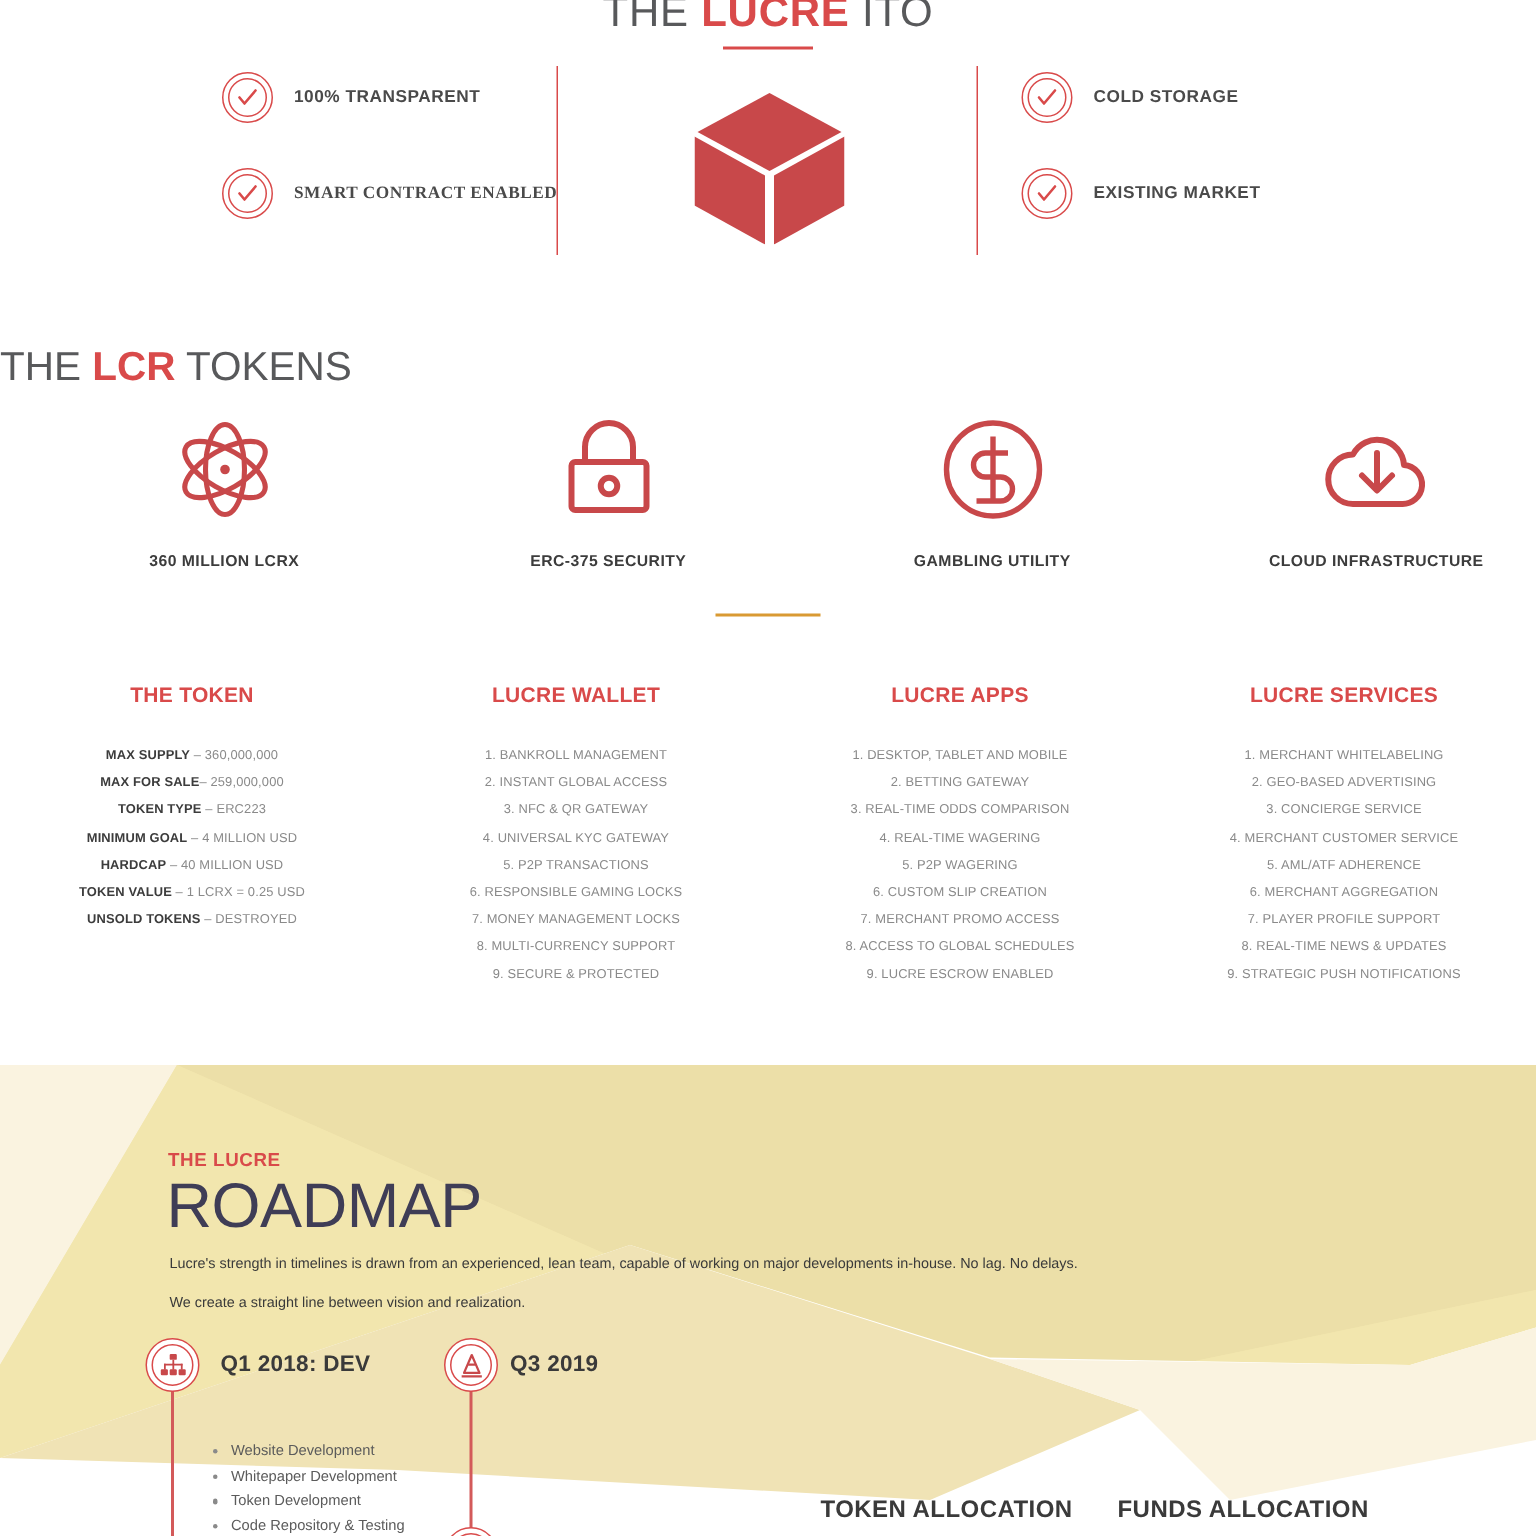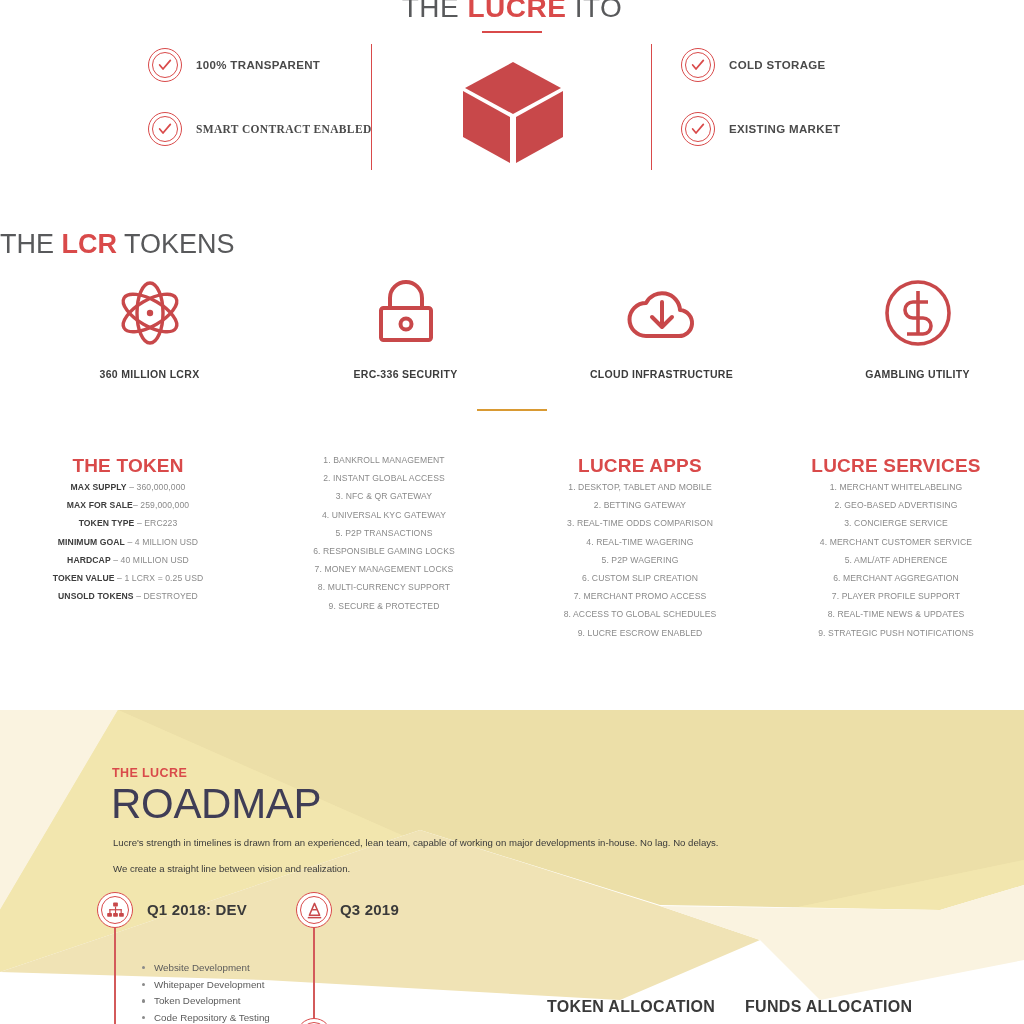--- a/index.html
+++ b/index.html
@@ -64,21 +64,21 @@
   }
 
   .orange-rule {
     position: absolute; top: 409px; left: 477px; width: 70px; height: 2px; background: #d99a33;
   }
 
   
   .cols { position: absolute; top: 455px; left: 0; width: 1024px; display: flex; }
   .col { flex: 1 1 0; text-align: center; padding: 0 8px; }
   .col h3 {
-    font-size: 19px; font-weight: 700; color: #d94a4a; letter-spacing: .2px; margin-bottom: 5px;
+    font-size: 14px; font-weight: 700; color: #d94a4a; letter-spacing: .2px; margin-bottom: 27px;
   }
   .col .row { font-size: 8.6px; color: #8a8a8a; margin-bottom: 8.2px; letter-spacing: .1px; }
   .col .row b { color: #3c3c3c; font-weight: 700; }
 
   
   .roadmap { position: absolute; top: 688px; left: 0; width: 1024px; height: 342px; overflow: hidden; margin-top: 22px; }
   .roadmap .bg { position: absolute; inset: 0; }
   .rm-eyebrow {
     position: absolute; left: 112px; top: 56px; font-size: 12.5px; font-weight: 700;
     color: #d94a4a; letter-spacing: .4px;
@@ -193,59 +193,60 @@
       <span class="cap">360 MILLION LCRX</span>
     </div>
     <div class="tok">
       <span class="ic">
         <svg width="62" height="70" viewBox="0 0 62 70" fill="none" stroke="#c8484a" stroke-width="4">
           <path d="M15 30 V20 A16 16 0 0 1 47 20 V30"></path>
           <rect x="6" y="30" width="50" height="32" rx="2.5"></rect>
           <circle cx="31" cy="46" r="5.5"></circle>
         </svg>
       </span>
-      <span class="cap">ERC-336 SECURITY</span>
+      <span class="cap">ERC-375 SECURITY</span>
+    </div>
+    <div class="tok">
+      <span class="ic">
+        <svg width="70" height="70" viewBox="0 0 70 70" fill="none" stroke="#c8484a" stroke-width="3.6">
+          <circle cx="35" cy="35" r="31"></circle>
+          <path d="M35 13 V57" stroke-width="3.6"></path>
+          <path d="M45 24 H30 a8 8 0 0 0 0 16 h10 a8 8 0 0 1 0 16 H24" stroke-width="3.6" fill="none"></path>
+        </svg>
+      </span>
+      <span class="cap">GAMBLING UTILITY</span>
     </div>
     <div class="tok">
       <span class="ic">
         <svg width="76" height="62" viewBox="0 0 76 62" fill="none" stroke="#c8484a" stroke-width="4" stroke-linecap="round" stroke-linejoin="round">
           <path d="M22 54 H54 A13 13 0 0 0 56 28 A18 18 0 0 0 22 21 A15 15 0 0 0 22 54 Z"></path>
           <path d="M38 20 V44"></path>
           <polyline points="28,35 38,45 48,35"></polyline>
         </svg>
       </span>
       <span class="cap">CLOUD INFRASTRUCTURE</span>
-    </div>
-    <div class="tok">
-      <span class="ic">
-        <svg width="70" height="70" viewBox="0 0 70 70" fill="none" stroke="#c8484a" stroke-width="3.6">
-          <circle cx="35" cy="35" r="31"></circle>
-          <path d="M35 13 V57" stroke-width="3.6"></path>
-          <path d="M45 24 H30 a8 8 0 0 0 0 16 h10 a8 8 0 0 1 0 16 H24" stroke-width="3.6" fill="none"></path>
-        </svg>
-      </span>
-      <span class="cap">GAMBLING UTILITY</span>
     </div>
   </div>
 
   <div class="orange-rule"></div>
 
   <div class="cols">
     <div class="col">
       <h3>THE TOKEN</h3>
       <div class="row"><b>MAX SUPPLY</b><span> – 360,000,000</span></div>
       <div class="row"><b>MAX FOR SALE</b><span>– 259,000,000</span></div>
       <div class="row"><b>TOKEN TYPE</b><span> – ERC223</span></div>
       <div class="row"><b>MINIMUM GOAL</b><span> – 4 MILLION USD</span></div>
       <div class="row"><b>HARDCAP</b><span> – 40 MILLION USD</span></div>
       <div class="row"><b>TOKEN VALUE</b><span> – 1 LCRX = 0.25 USD</span></div>
       <div class="row"><b>UNSOLD TOKENS</b><span> – DESTROYED</span></div>
     </div>
 
     <div class="col">
+      <h3>LUCRE WALLET</h3>
       <div class="row">1. BANKROLL MANAGEMENT</div>
       <div class="row">2. INSTANT GLOBAL ACCESS</div>
       <div class="row">3. NFC &amp; QR GATEWAY</div>
       <div class="row">4. UNIVERSAL KYC GATEWAY</div>
       <div class="row">5. P2P TRANSACTIONS</div>
       <div class="row">6. RESPONSIBLE GAMING LOCKS</div>
       <div class="row">7. MONEY MANAGEMENT LOCKS</div>
       <div class="row">8. MULTI-CURRENCY SUPPORT</div>
       <div class="row">9. SECURE &amp; PROTECTED</div>
     </div>

